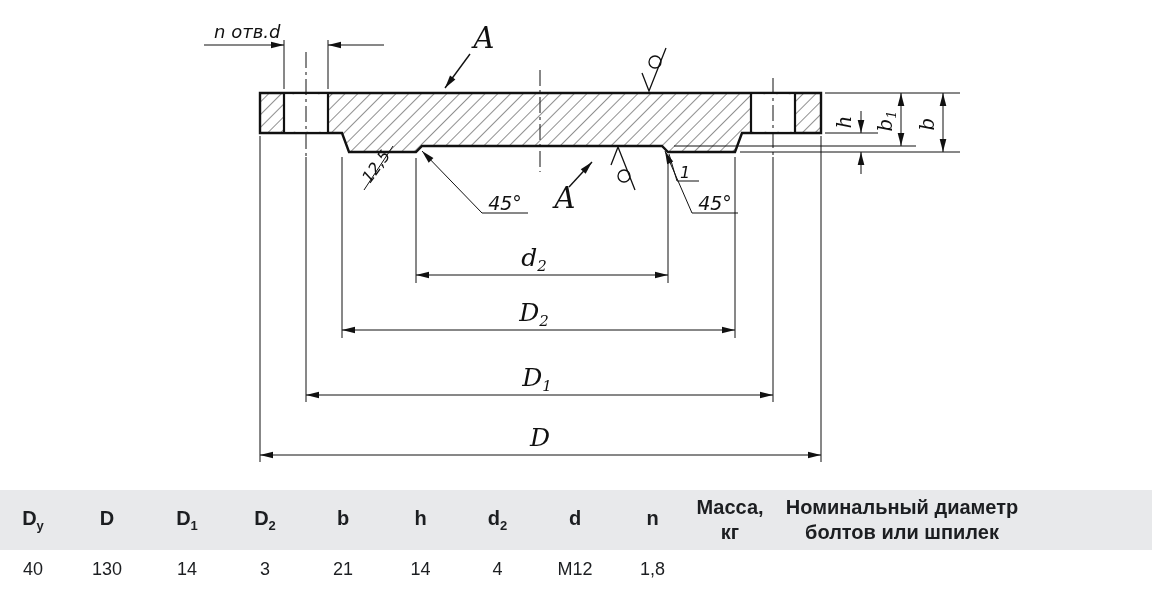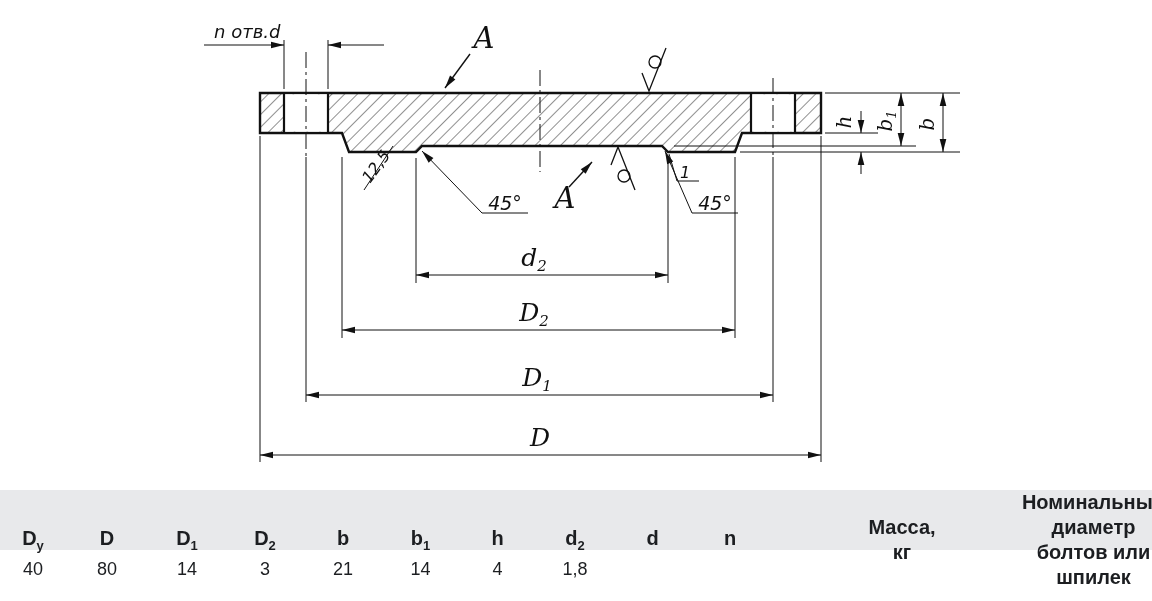--- a/index.html
+++ b/index.html
@@ -136,44 +136,42 @@
     <div class="th">
         <span><span>D</span><sub>1</sub></span>
       </div>
     <div class="th">
         <span><span>D</span><sub>2</sub></span>
       </div>
     <div class="th">
         <span><span>b</span><sub></sub></span>
       </div>
     <div class="th">
-        <span><span>b</span><sub>1</sub></span>
-      </div>
-    <div class="th">
         <span><span>h</span><sub></sub></span>
       </div>
     <div class="th">
         <span><span>d</span><sub>2</sub></span>
       </div>
     <div class="th">
         <span><span>d</span><sub></sub></span>
       </div>
     <div class="th">
         <span><span>n</span><sub></sub></span>
       </div>
     <div class="th wrap-narrow">
         <span>Масса, кг</span>
       </div>
     <div class="th">
         <span>Номинальный диаметр болтов или шпилек</span>
       </div>
   </div>
   <div class="tgrid trow">
     <div class="td">40</div>
-    <div class="td">80</div>
+    <div class="td">130</div>
     <div class="td">14</div>
     <div class="td">3</div>
     <div class="td">21</div>
     <div class="td">14</div>
     <div class="td">4</div>
+    <div class="td">М12</div>
     <div class="td">1,8</div>
   </div>
 </div>
 
 </body></html>

